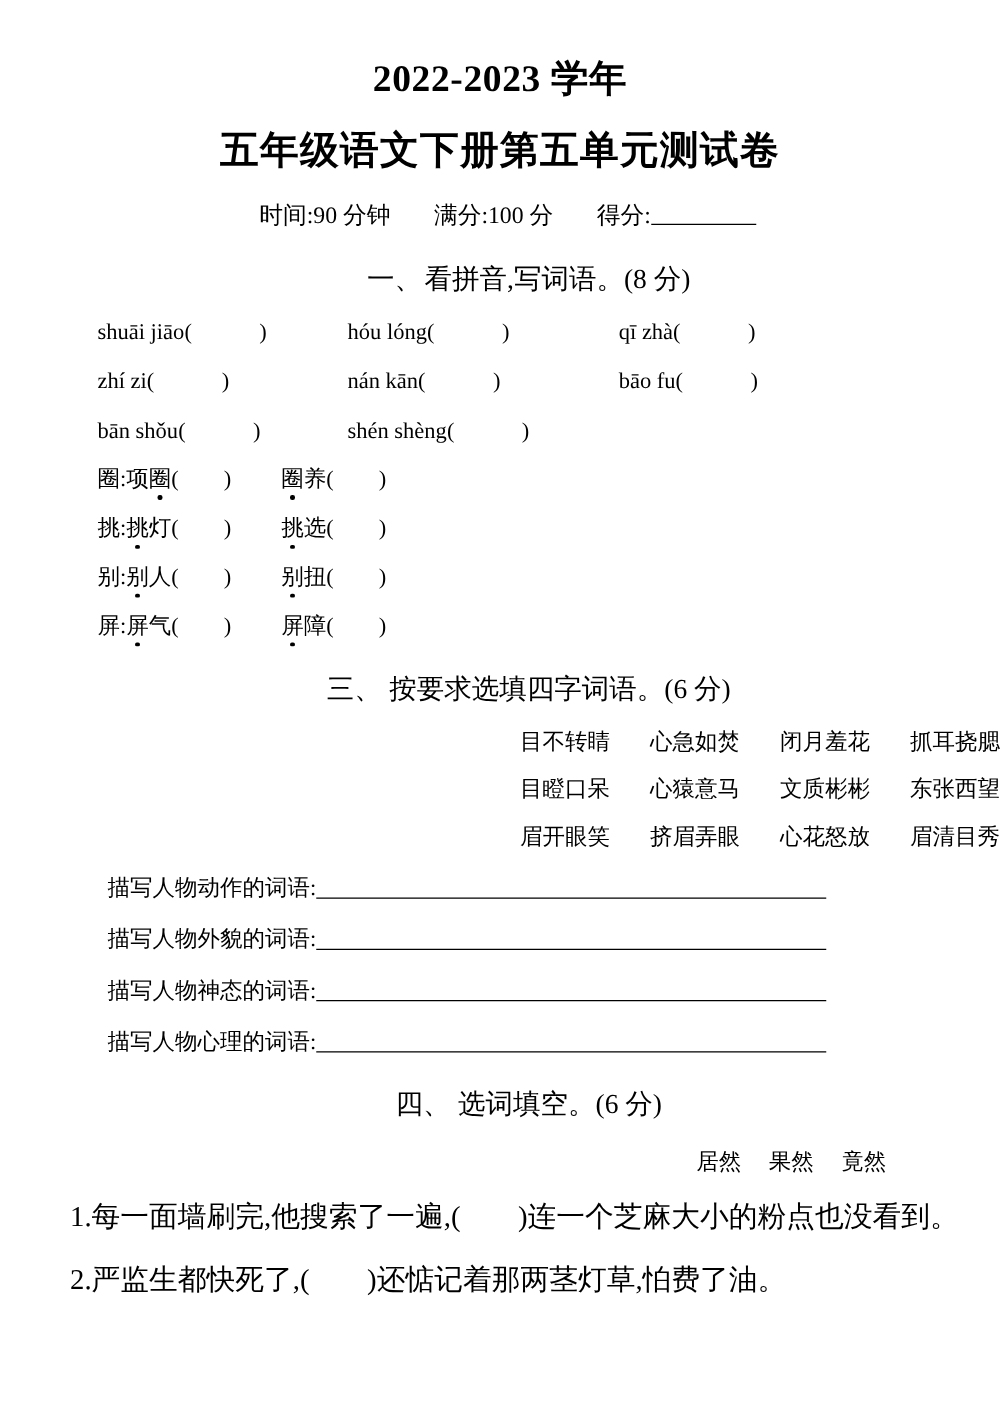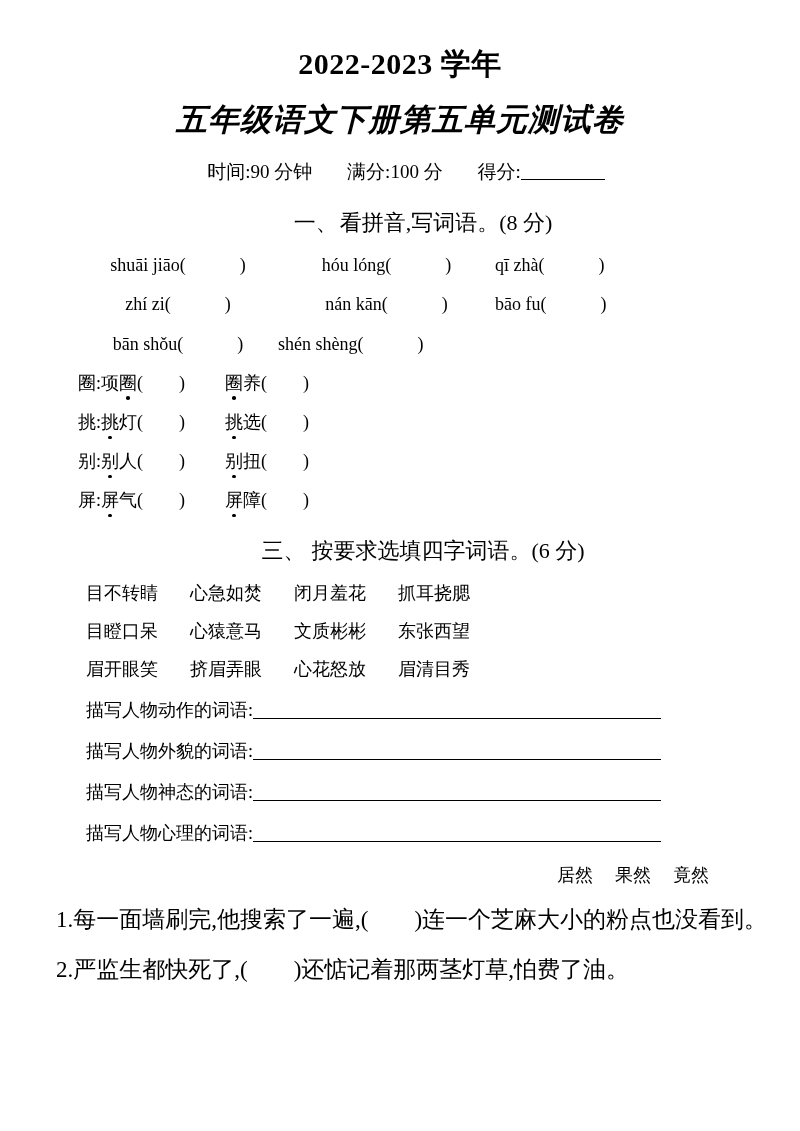--- a/index.html
+++ b/index.html
@@ -34,21 +34,20 @@
     line-height: 1.25;
   }
   .title-main {
     text-align: center;
     font-size: 31px;
     font-weight: bold;
     letter-spacing: 1px;
     margin: 0;
     padding-top: 18px;
     line-height: 1.25;
-    font-style: italic;
   }
   .meta-line {
     text-align: center;
     font-size: 19px;
     margin: 0;
     padding-top: 20px;
     white-space: nowrap;
   }
   .meta-line .seg { margin-right: 18px; margin-left: 12px; }
   .meta-line .seg:last-child { margin-right: 0; }
@@ -80,21 +79,20 @@
     padding-top: 14px;
     line-height: 1.4;
     white-space: nowrap;
   }
 
   
   .pyrow { display: block; }
   .pycell {
     display: inline-block;
     font-family: "Liberation Serif", "DejaVu Serif", serif;
-    text-align: center;
   }
   .paren {
     display: inline-block;
     white-space: pre;
   }
 
   
   .dotchar {
     position: relative;
     display: inline-block;
@@ -105,21 +103,21 @@
     left: 50%;
     bottom: -4px;
     width: 3.5px;
     height: 3.5px;
     margin-left: -1.75px;
     background: #000;
     border-radius: 50%;
   }
 
   
-  .idiom-row { padding-left: 86px; padding-top: 14px; font-size: 18px; white-space: nowrap; }
+  .idiom-row { padding-left: 86px; padding-top: 14px; font-size: 18px; white-space: nowrap; text-align: right; }
   .idiom { display: inline-block; width: 104px; }
 
   
   .fill-row {
     padding-left: 86px;
     padding-top: 17px;
     font-size: 18px;
     white-space: nowrap;
   }
   .fill-label { display: inline-block; }
@@ -225,20 +223,23 @@
     </div>
     <div class="fill-row">
       <span class="fill-label">描写人物神态的词语:</span><span class="fill-line" style="width:408px"></span>
     </div>
     <div class="fill-row">
       <span class="fill-label">描写人物心理的词语:</span><span class="fill-line" style="width:408px"></span>
     </div>
   </div>
 
   <div class="section">
+    <div class="section-head">
+      <span class="num">四、</span><span style="margin-left:4px">选词填空。(6 分)</span>
+    </div>
 
     <div class="wordbank">
       <span class="w">居然</span><span class="w">果然</span><span class="w">竟然</span>
     </div>
 
     <div class="sentence">
       <span>1.</span><span>每一面墙刷完,他搜索了一遍,(</span><span class="gap">        </span><span>)连一个芝麻大小的粉点也没看到。</span>
     </div>
 
     <div class="sentence">

